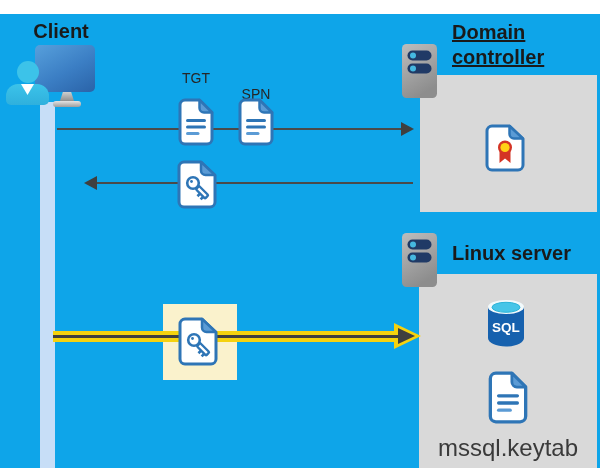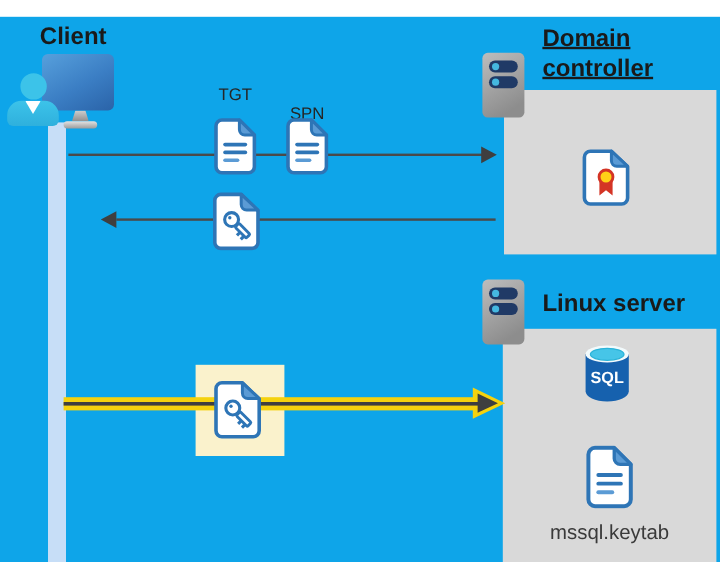--- a/index.html
+++ b/index.html
@@ -4,21 +4,21 @@
 <style>
   html,body{margin:0;padding:0;background:#fff;}
   .stage{
     position:relative;width:600px;height:468px;background:#0ea5e9;overflow:hidden;
     font-family:"Liberation Sans","DejaVu Sans",sans-serif;
     margin-top:14px;
   }
   .abs{position:absolute;}
   .title{font-weight:700;font-size:20px;color:#1a1a1a;line-height:25px;}
   .ticket-label{font-size:14px;color:#262626;text-align:center;}
-  .file-label{font-size:17px;color:#3a3a3a;text-align:center;}
+  .file-label{font-size:24px;color:#3a3a3a;text-align:center;}
   
   .monitor{left:35px;top:31px;width:60px;height:47px;border-radius:5px;
     background:linear-gradient(150deg,#57a0dc 0%,#3b7ec4 55%,#2a63a8 100%);z-index:3;}
   .monitor-neck{left:60px;top:78px;width:14px;height:9px;
     background:linear-gradient(#cfcfcf,#8f8f8f);
     clip-path:polygon(20% 0,80% 0,100% 100%,0 100%);z-index:3;}
   .monitor-base{left:53px;top:87px;width:28px;height:6px;border-radius:3px;
     background:linear-gradient(#e3e3e3,#9d9d9d);z-index:3;}
   .person-head{left:17px;top:47px;width:22px;height:22px;border-radius:50%;
     background:#3cc3e9;z-index:4;}
@@ -144,21 +144,21 @@
         </linearGradient>
       </defs>
       <rect x="1" y="1" width="35" height="54" rx="4.5" fill="url(#glx)"></rect>
       <rect x="6.5" y="7.5" width="24" height="10" rx="5" fill="#203a66"></rect>
       <circle cx="12" cy="12.5" r="3" fill="#45b8e0"></circle>
       <rect x="6.5" y="20.5" width="24" height="10" rx="5" fill="#203a66"></rect>
       <circle cx="12" cy="25.5" r="3" fill="#45b8e0"></circle>
     </svg>
   </div>
 
-  <div class="abs icon" style="left:486px;top:272px;">
+  <div class="abs icon" style="left:486px;top:284px;">
     <svg width="40" height="49" viewBox="0 0 40 49">
       <path d="M2 9 V40 c0 4.7 8.1 8.5 18 8.5 s18 -3.8 18 -8.5 V9 Z" fill="#1661ae"></path>
       <ellipse cx="20" cy="9" rx="18" ry="7" fill="#f2fafc"></ellipse>
       <ellipse cx="20" cy="9.3" rx="14" ry="5" fill="#46c5e8" stroke="#2bb3d8" stroke-width="1"></ellipse>
       <text x="20" y="33.5" text-anchor="middle" font-family="Liberation Sans, sans-serif" font-size="13.5" font-weight="700" fill="#ffffff">SQL</text>
     </svg>
   </div>
 
   <div class="abs icon" style="left:487px;top:357px;">
     <svg width="42" height="53" viewBox="0 0 36 48">

